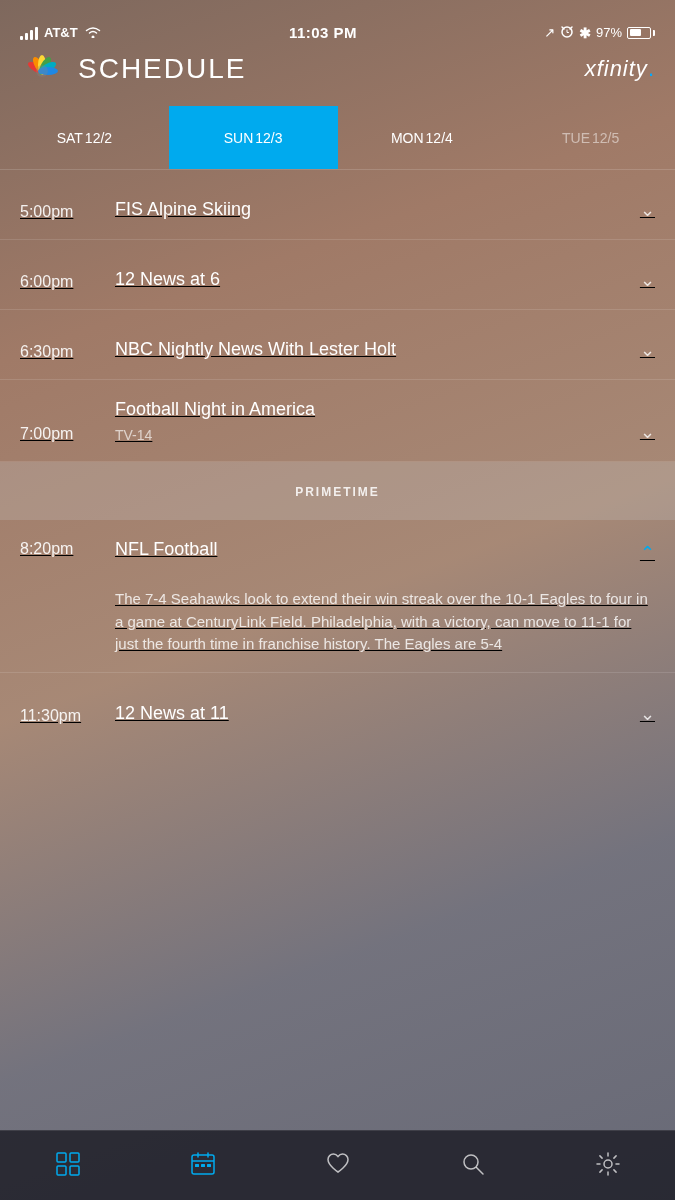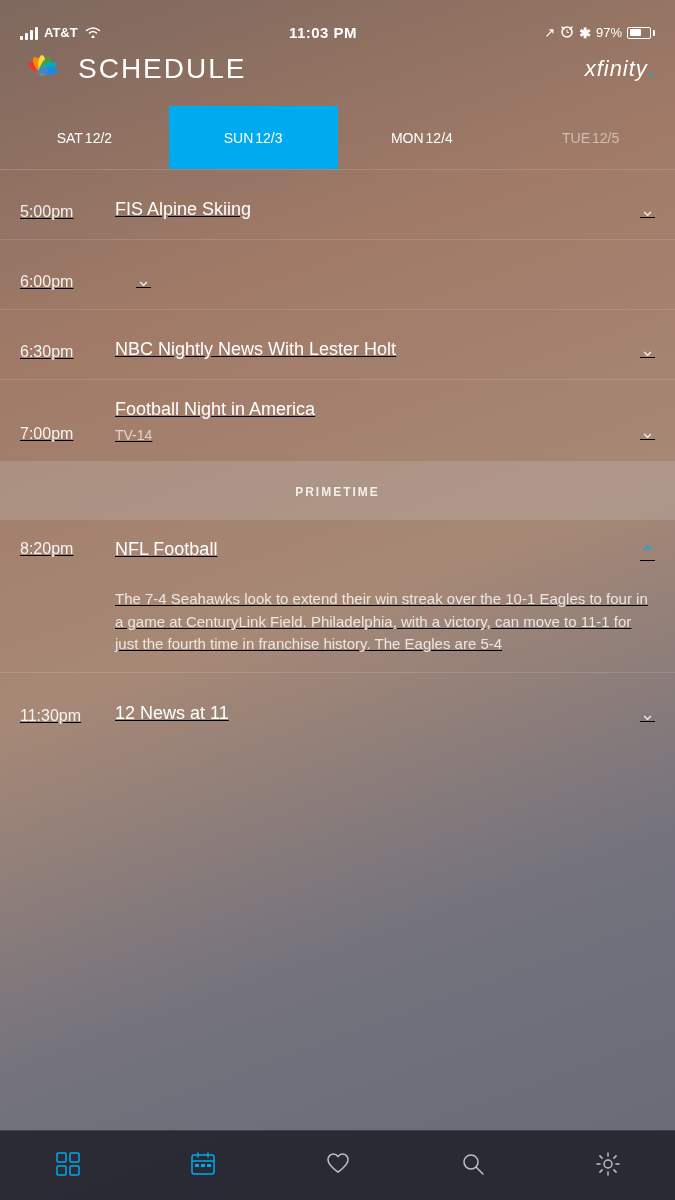--- a/index.html
+++ b/index.html
@@ -383,20 +383,23 @@
       <div class="show-col">
         <div class="show-title">FIS Alpine Skiing</div>
       </div>
       <div class="chevron-col">
         <span class="chevron">⌄</span>
       </div>
     </div>
 
     <div class="schedule-row">
       <div class="time-col">6:00pm</div>
+      <div class="show-col">
+        <div class="show-title">12 News at 6</div>
+      </div>
       <div class="chevron-col">
         <span class="chevron">⌄</span>
       </div>
     </div>
 
     <div class="schedule-row">
       <div class="time-col">6:30pm</div>
       <div class="show-col">
         <div class="show-title">NBC Nightly News With Lester Holt</div>
       </div>

